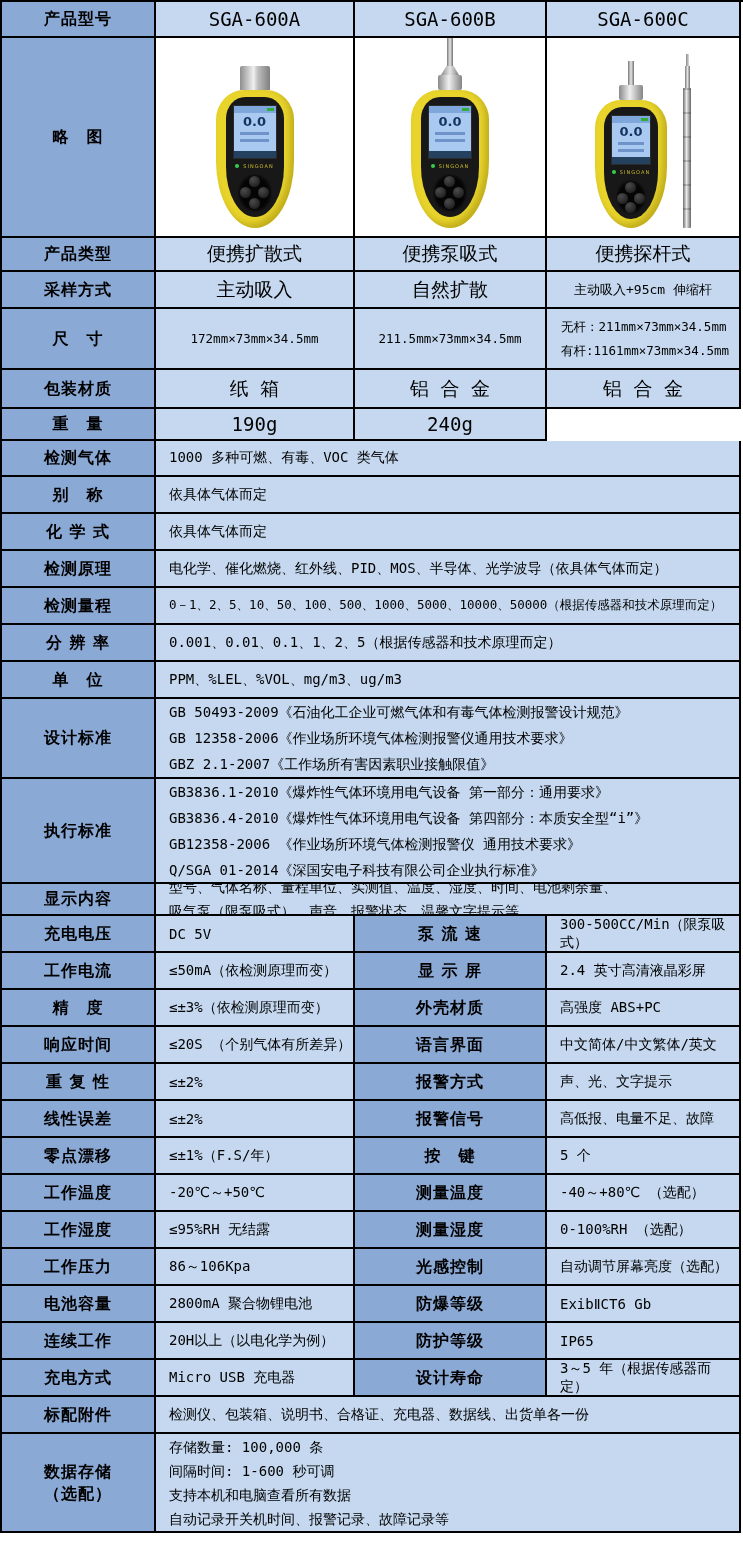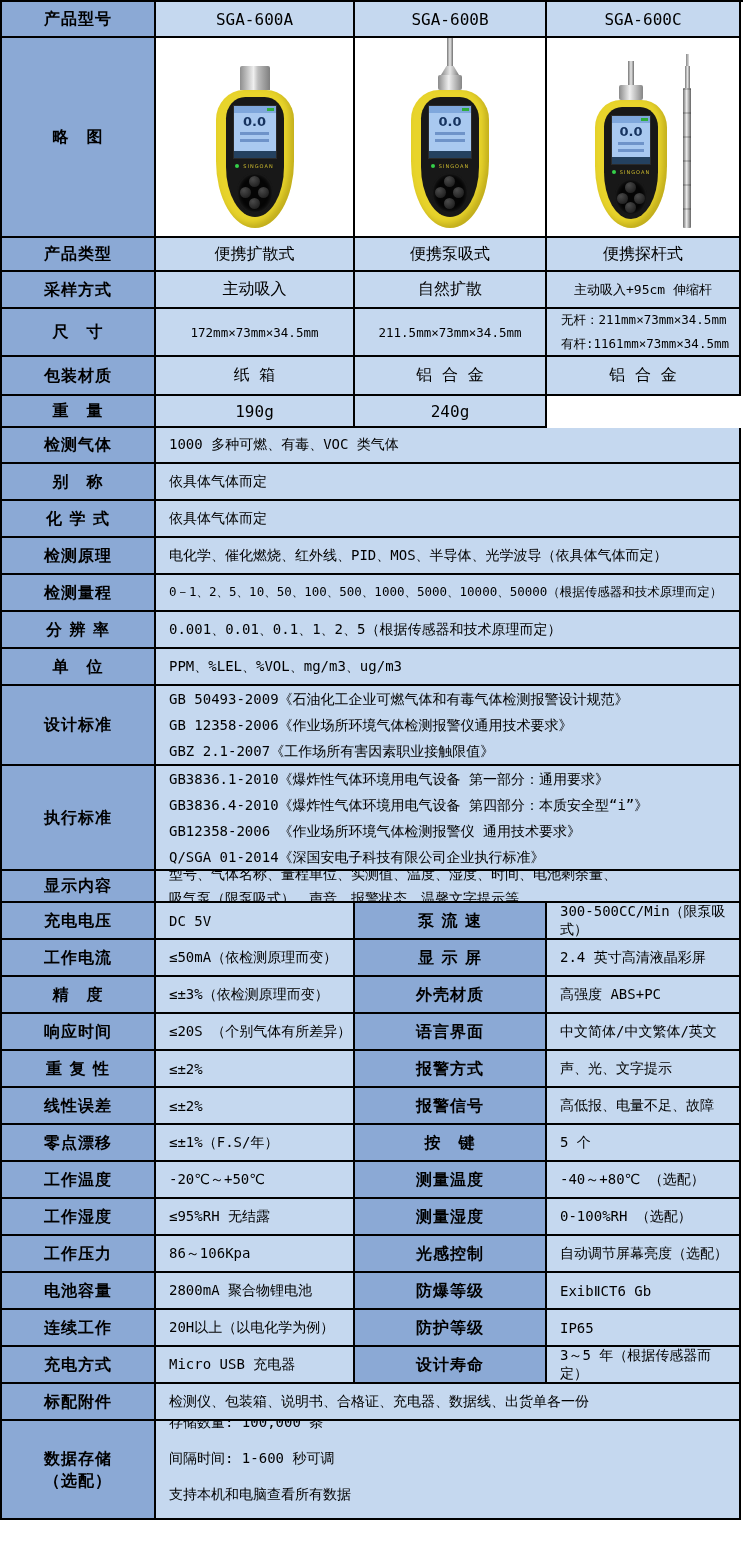--- a/index.html
+++ b/index.html
@@ -28,40 +28,40 @@
     font-weight: bold;
     font-size: 16px;
     letter-spacing: 1px;
     text-align: center;
     flex-direction: column;
     line-height: 22px;
   }
   .val {
     background: #C5D8EF;
     justify-content: center;
-    font-size: 16px;
+    font-size: 19px;
     font-family: "DejaVu Sans Mono", "DejaVu Sans", sans-serif;
   }
   .vall {
     background: #C5D8EF;
     justify-content: flex-start;
     padding-left: 13px;
     font-size: 14px;
     font-family: "DejaVu Sans Mono", "DejaVu Sans", sans-serif;
   }
   .multi { flex-direction: column; align-items: flex-start; justify-content: center; }
   .multi div { line-height: 26px; white-space: nowrap; }
   .small { font-size: 12.5px; }
   .small div { line-height: 24px; }
   .span3 { grid-column: 2 / 5; }
   .white { background: #fff; justify-content: center; }
   .h36{height:36px}.h200{height:200px}.h34{height:34px}.h37{height:37px}
-  .h57{height:48px}.h39{height:39px}.h32{height:32px}.h80{height:80px}
+  .h57{height:61px}.h39{height:39px}.h32{height:32px}.h80{height:80px}
   .h105{height:105px}.h50{height:32px}.h99{height:99px}
-  .st div { line-height: 24px; margin-top: 12px; }
+  .st div { line-height: 24px; }
 
   
   .devwrap { display:flex; align-items:flex-end; justify-content:center; gap:16px; height:100%; padding:8px 0; }
   .device { display:flex; flex-direction:column; align-items:center; }
   .cap-wide { width:30px; height:24px; border-radius:2px 2px 0 0;
     background: linear-gradient(90deg,#8e8e8e,#efefef 45%,#bdbdbd 60%,#7f7f7f); }
   .probe { width:6px; height:32px; background: linear-gradient(90deg,#777,#e8e8e8,#6f6f6f); }
   .cone { width:18px; height:9px; clip-path: polygon(30% 0,70% 0,100% 100%,0 100%);
     background: linear-gradient(90deg,#8a8a8a,#e5e5e5,#7d7d7d); }
   .cyl { width:24px; height:15px; border-radius:2px;

